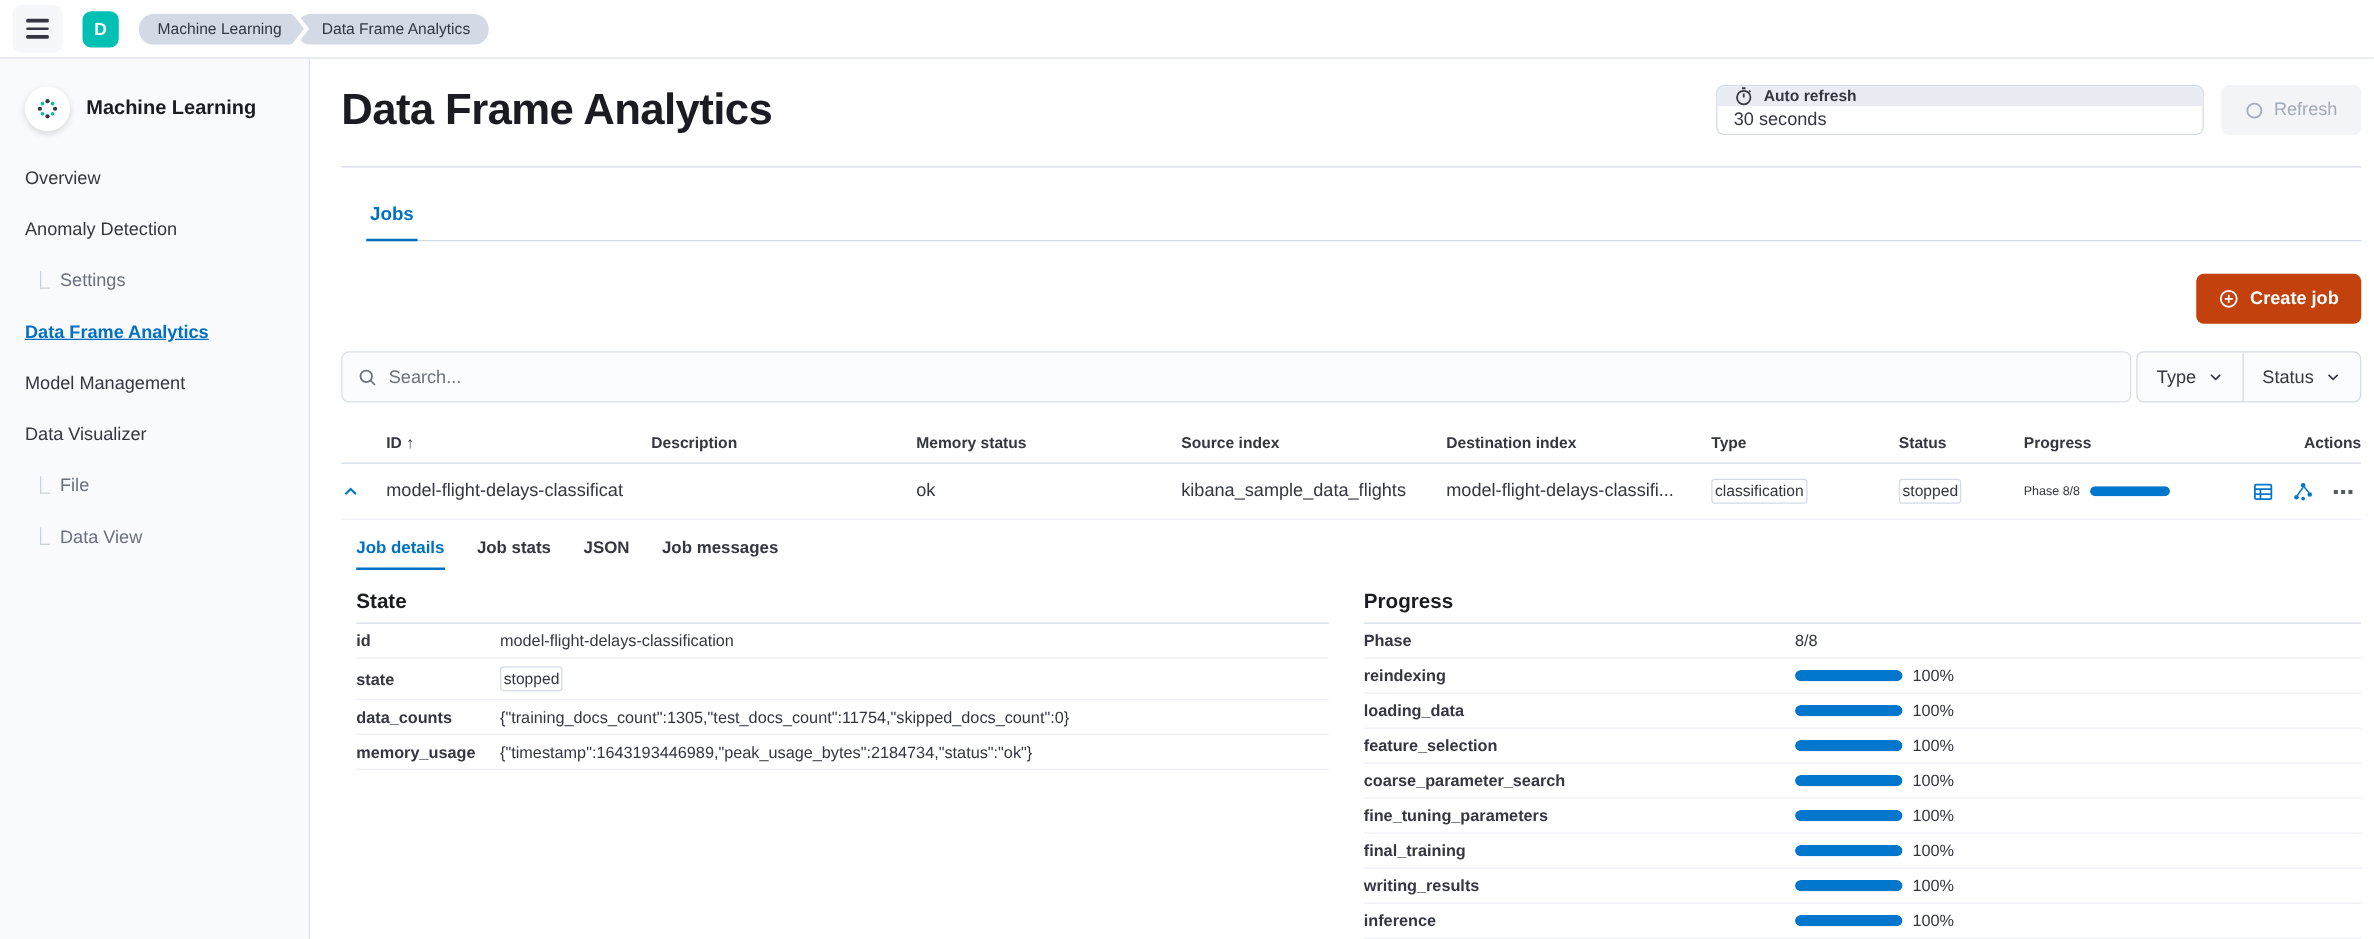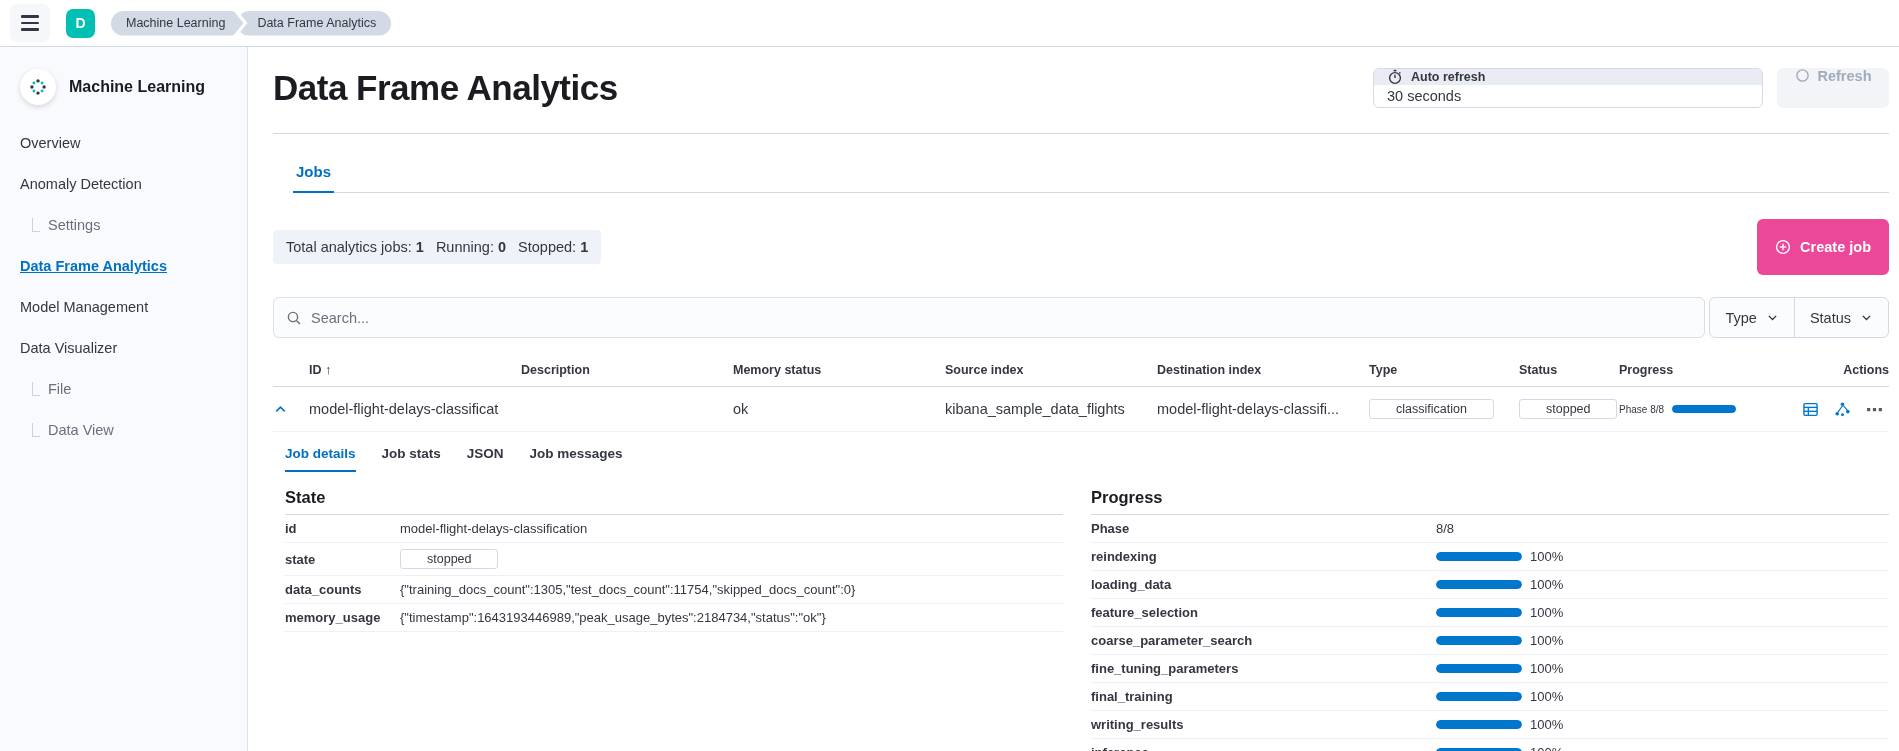--- a/index.html
+++ b/index.html
@@ -43,37 +43,37 @@
     padding: 0 10px 0 24px; overflow: hidden; }
   .page-header { display: flex; align-items: center; margin-top: 21px; }
   .page-title { font-size: 35px; font-weight: 700; color: #1a1c21; letter-spacing: -.5px; flex: 1; }
   .refresh-controls { display: flex; align-items: center; gap: 14px; }
   .auto-refresh { display: flex; height: 40px; border: 1px solid #d3dae6; border-radius: 6px;
     overflow: hidden; width: 390px; background: #fff; flex-direction: column; }
   .auto-refresh-prepend { background: #e9edf3; display: flex; align-items: center; gap: 8px;
     padding: 0 13px; font-size: 12.5px; font-weight: 700; color: #343741; white-space: nowrap; cursor: pointer; }
   .auto-refresh-value { display: flex; align-items: center; padding: 0 13px; font-size: 14.5px; color: #343741; flex: 1; }
   .refresh-btn { height: 40px; min-width: 112px; border: none; border-radius: 6px; background: #f2f4f8;
-    color: #a2abba; font-size: 14.5px; font-weight: 700; display: flex; 
+    color: #a2abba; font-size: 14.5px; font-weight: 400; display: flex; align-items: center;
     justify-content: center; gap: 8px; font-family: inherit; }
 
   .divider { border-bottom: 1px solid #d3dae6; margin-top: 25px; }
 
   
   .jobs-tabs { margin-top: 23px; border-bottom: 1px solid #d3dae6; margin-left: 20px; }
   .jobs-tab { display: inline-block; padding: 6px 3px 11px; font-size: 15px; font-weight: 700;
     color: #0071c2; border-bottom: 2.5px solid #0071c2; margin-bottom: -1px; cursor: pointer; }
 
   
   .stats-row { margin-top: 26px; display: flex; align-items: center; }
   .stats-badge { background: #eff2f9; border-radius: 4px; padding: 9px 13px; font-size: 14.5px; color: #343741; }
   .stats-badge b { font-weight: 700; }
   .stats-badge .sep { display: inline-block; width: 8px; }
   .stats-spacer { flex: 1; }
-  .create-job-btn { height: 56px; padding: 0 18px; background: #ec4899; border: none; border-radius: 6px;
+  .create-job-btn { height: 40px; padding: 0 18px; background: #c2410c; border: none; border-radius: 6px;
     color: #fff; font-size: 14.5px; font-weight: 600; display: flex; align-items: center; gap: 9px;
     cursor: pointer; font-family: inherit; }
 
   
   .search-row { margin-top: 22px; display: flex; align-items: stretch; gap: 4px; }
   .search-box { flex: 1; height: 41px; border: 1px solid #d9dfe9; border-radius: 6px; background: #fbfcfd;
     display: flex; align-items: center; padding: 0 12px; gap: 9px; }
   .search-box input { border: none; outline: none; background: transparent; font-size: 14.5px; flex: 1;
     color: #343741; font-family: inherit; }
   .search-box input::placeholder { color: #69707d; }
@@ -85,21 +85,21 @@
   
   .jobs-table { margin-top: 25px; }
   .tbl-grid { display: grid; grid-template-columns: 36px 212px 212px 212px 212px 212px 150px 100px 168px 1fr;
     align-items: center; }
   .tbl-head { border-bottom: 1px solid #d3dae6; padding-bottom: 9px; }
   .tbl-head .th { font-size: 12.5px; font-weight: 700; color: #343741; }
   .tbl-head .th.right { text-align: right; }
   .tbl-row { padding: 12px 0; border-bottom: 1px solid #eef1f6; font-size: 14.5px; }
   .expander { color: #0077cc; cursor: pointer; display: flex; align-items: center; }
   .badge { display: inline-block; border: 1px solid #d3dae6; border-radius: 3px; background: #fff;
-    font-size: 12.5px; padding: 2px 26px; color: #343741; }
+    font-size: 12.5px; padding: 2px 2px; color: #343741; }
   .progress-cell { display: flex; align-items: center; gap: 8px; font-size: 10px; }
   .row-bar { width: 64px; height: 8px; border-radius: 4px; background: #e9edf3; overflow: hidden; }
   .row-bar i { display: block; height: 100%; background: #0077cc; border-radius: 4px; }
   .actions-cell { display: flex; align-items: center; justify-content: flex-end; gap: 15px; padding-right: 6px; }
   .actions-cell span { cursor: pointer; display: flex; }
 
   
   .detail { padding: 14px 0 0 12px; border-bottom: 1px solid #d3dae6; margin-bottom: 0; }
   .detail-tabs { display: flex; gap: 26px; }
   .dtab { font-size: 13.5px; font-weight: 700; color: #343741; padding-bottom: 9px; cursor: pointer; }
@@ -191,25 +191,20 @@
     </div>
   </div>
 
   <div class="divider"></div>
 
   <div class="jobs-tabs">
     <span class="jobs-tab">Jobs</span>
   </div>
 
   <div class="stats-row">
-    <div class="stats-badge">
-      <span>Total analytics jobs:</span> <b>1</b><span class="sep"></span>
-      <span>Running:</span> <b>0</b><span class="sep"></span>
-      <span>Stopped:</span> <b>1</b>
-    </div>
     <div class="stats-spacer"></div>
     <button class="create-job-btn">
       <svg width="16" height="16" viewBox="0 0 16 16">
         <circle cx="8" cy="8" r="6.4" fill="none" stroke="#fff" stroke-width="1.4"></circle>
         <line x1="8" y1="4.8" x2="8" y2="11.2" stroke="#fff" stroke-width="1.4"></line>
         <line x1="4.8" y1="8" x2="11.2" y2="8" stroke="#fff" stroke-width="1.4"></line>
       </svg>
       <span>Create job</span>
     </button>
   </div>

